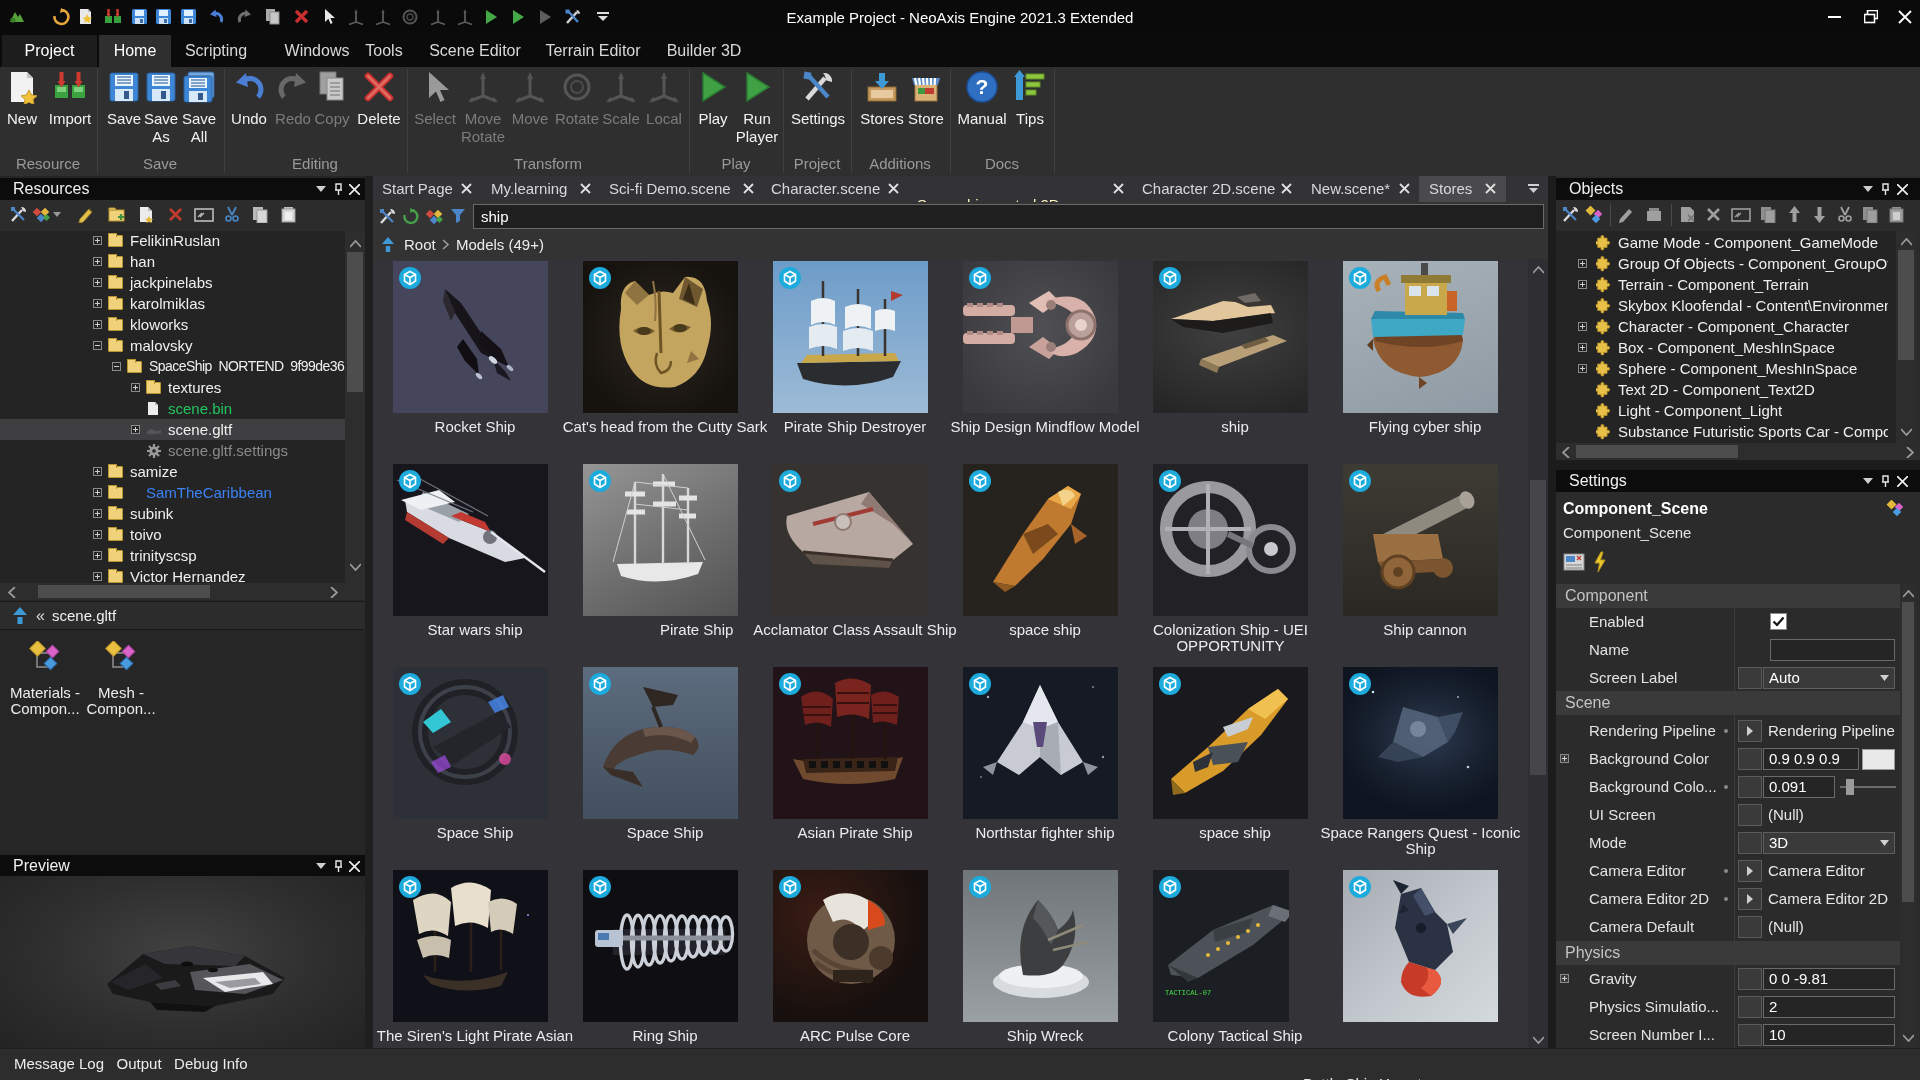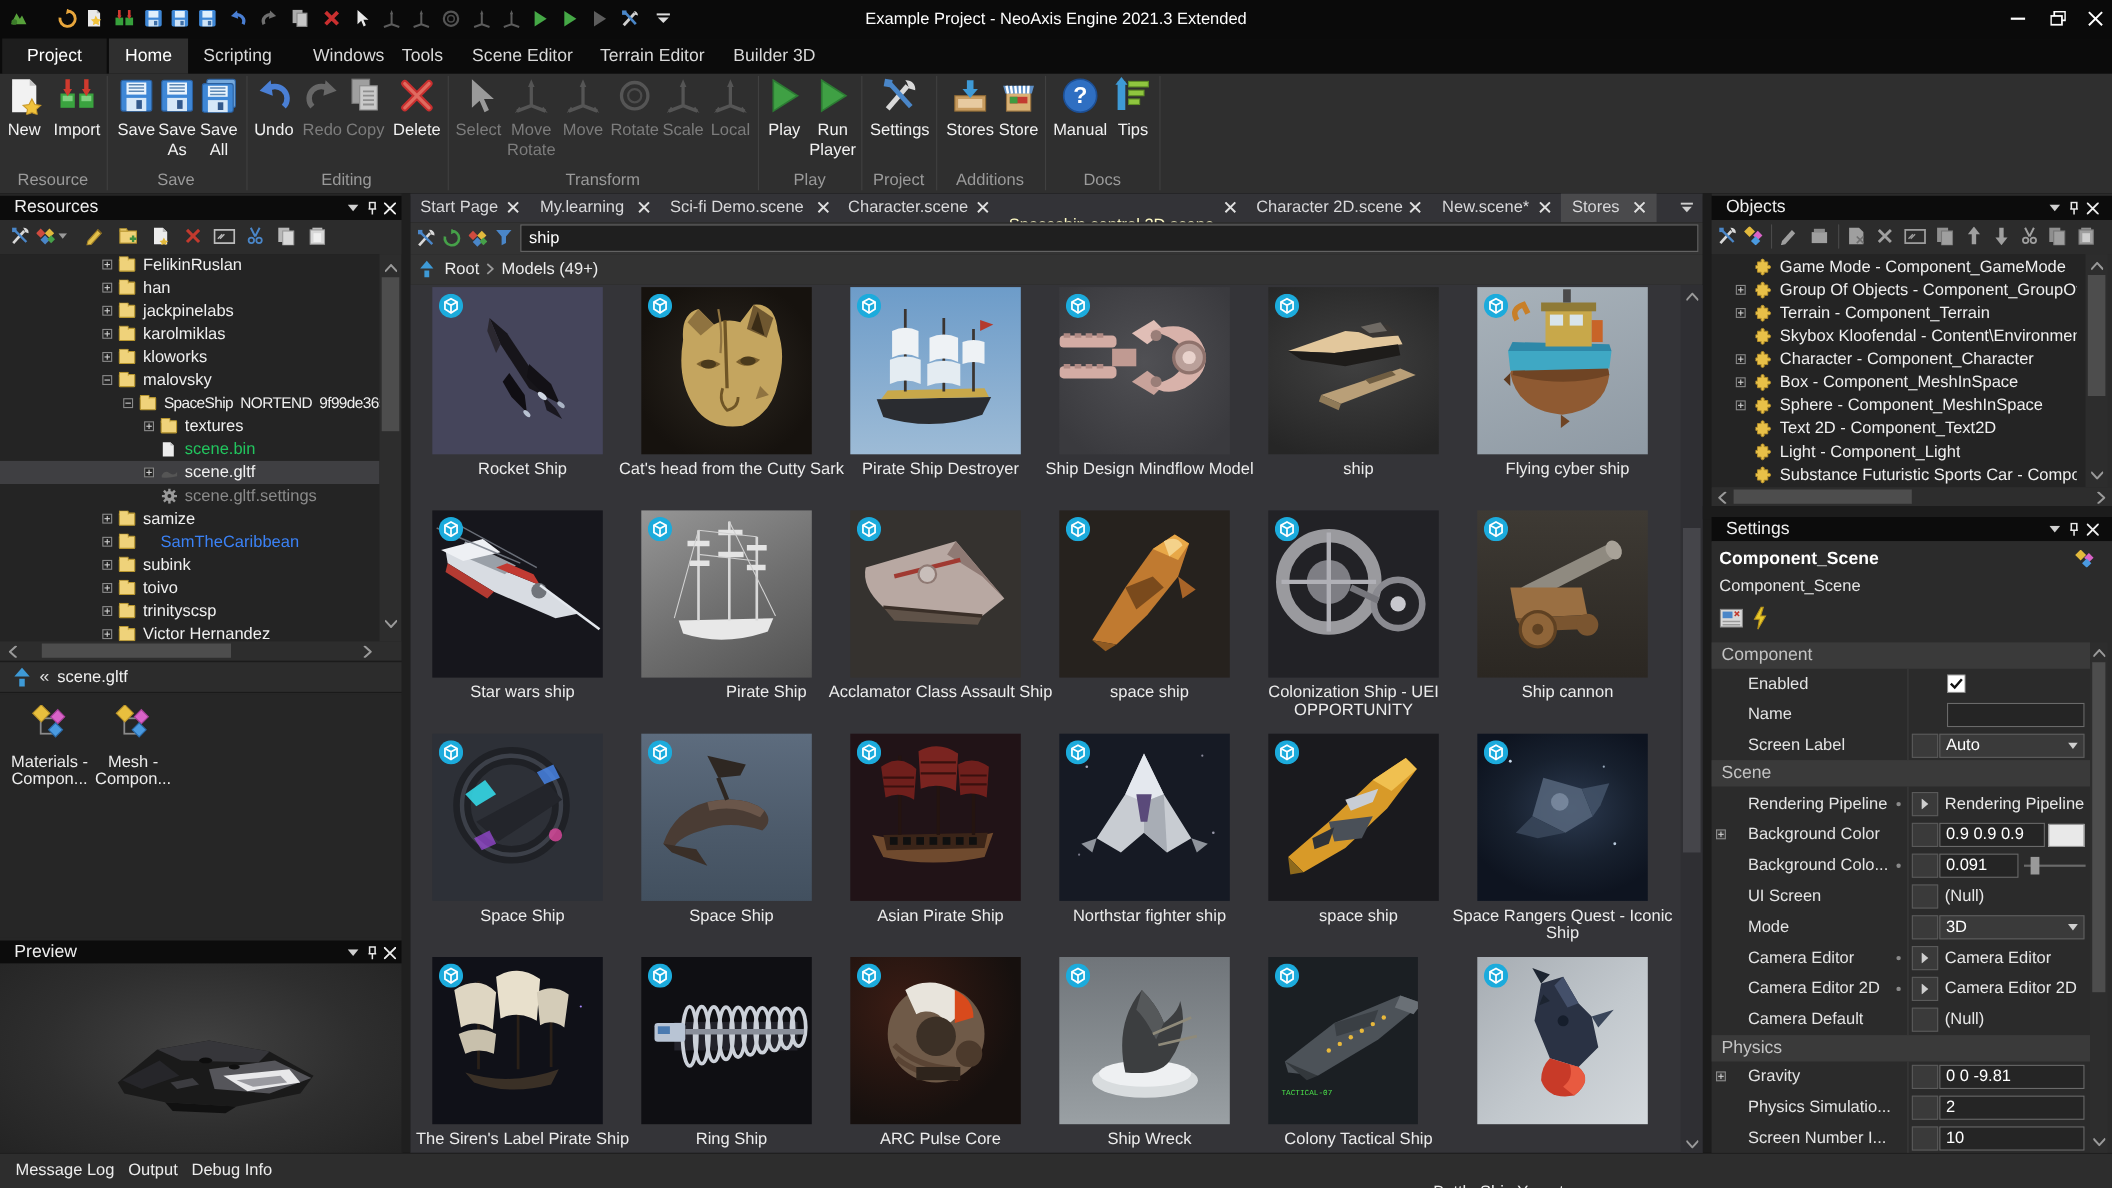--- a/index.html
+++ b/index.html
@@ -945,21 +945,21 @@
         <circle cx="20" cy="20" r="1.2" fill="#8af"></circle>
         <circle cx="135" cy="45" r="1" fill="#a8f"></circle>
       </svg>
     </div>
     <svg class="abs" style="left:399px;top:876px" width="22" height="22" viewBox="0 0 22 22">
       <circle cx="11" cy="11" r="11" fill="#1cabdc"></circle>
       <path d="M11 4.5 L16.5 7.5 L16.5 14 L11 17.5 L5.5 14 L5.5 7.5 Z" fill="none" stroke="#fff" stroke-width="1.6"></path>
       <path d="M5.5 7.5 L11 10.5 L16.5 7.5 M11 10.5 V17.5" stroke="#fff" stroke-width="1.6" fill="none"></path>
     </svg>
     <div class="cell-lab" style="left:470px;top:1028px;width:10px;display:flex;justify-content:center">
-      <span style="white-space:nowrap">The Siren's Label Pirate Ship</span>
+      <span style="white-space:nowrap">The Siren's Light Pirate Asian</span>
     </div>
 <div class="abs" style="left:583px;top:870px;width:155px;height:152px;background:#0f0f13;overflow:hidden">
       <svg width="155" height="152" viewBox="0 0 155 152" style="position:absolute;left:0;top:0">
         <path d="M30 72 H142" stroke="#23232b" stroke-width="26"></path>
         <ellipse cx="44" cy="72.0" rx="6.5" ry="27.0" fill="none" stroke="#ccd1d9" stroke-width="3.4"></ellipse>
         <ellipse cx="55" cy="71.1" rx="6.5" ry="25.9" fill="none" stroke="#ccd1d9" stroke-width="3.4"></ellipse>
         <ellipse cx="66" cy="70.2" rx="6.5" ry="24.8" fill="none" stroke="#ccd1d9" stroke-width="3.4"></ellipse>
         <ellipse cx="77" cy="69.3" rx="6.5" ry="23.7" fill="none" stroke="#ccd1d9" stroke-width="3.4"></ellipse>
         <ellipse cx="88" cy="68.4" rx="6.5" ry="22.6" fill="none" stroke="#ccd1d9" stroke-width="3.4"></ellipse>
         <ellipse cx="99" cy="67.5" rx="6.5" ry="21.5" fill="none" stroke="#ccd1d9" stroke-width="3.4"></ellipse>

